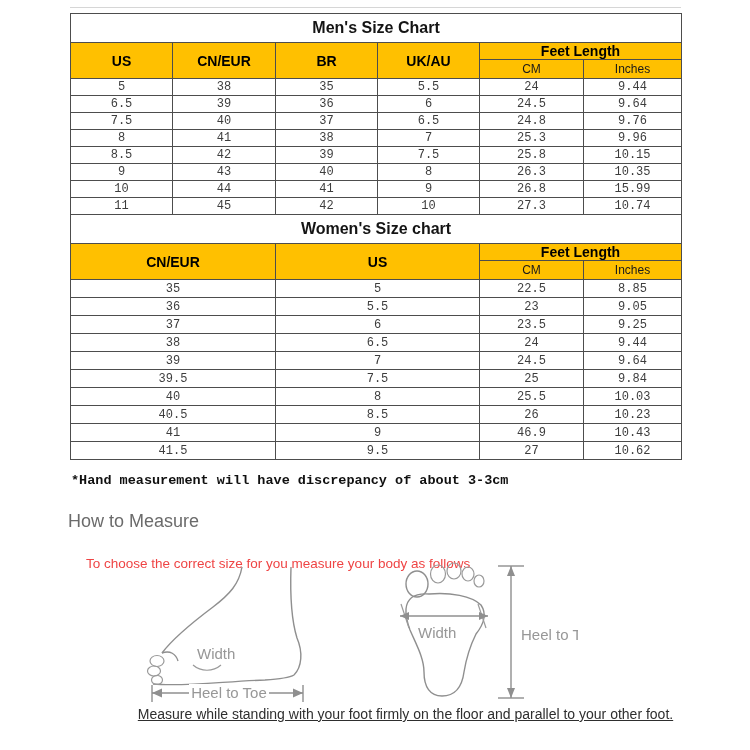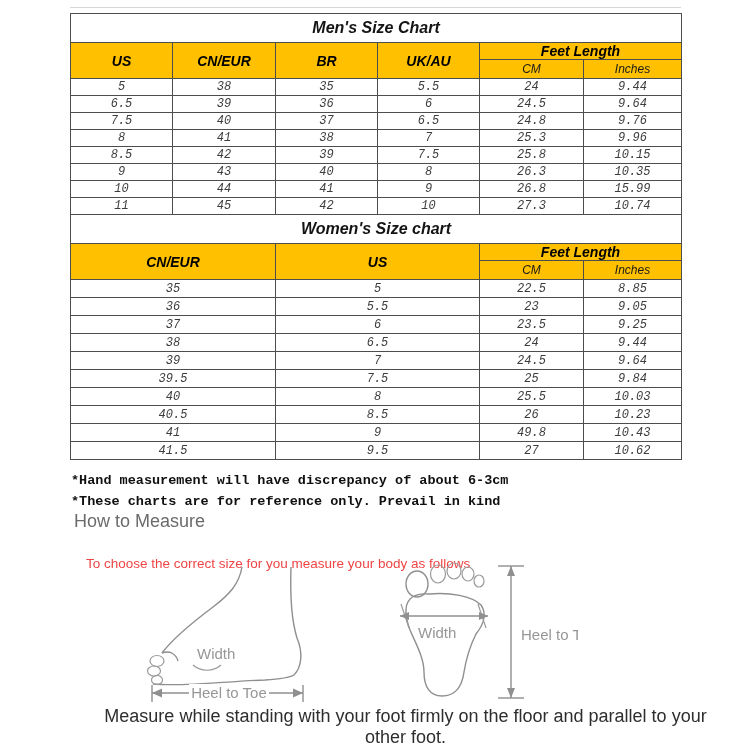--- a/index.html
+++ b/index.html
@@ -6,21 +6,20 @@
   .page {
     position:relative; width:750px; height:750px; background:#ffffff;
     font-family:"Liberation Sans", sans-serif; overflow:hidden;
   }
   .top-line { position:absolute; left:70px; top:7px; width:611px; height:1px; background:#d6d6d6; }
 
   table.size-table {
     position:absolute; left:70px; width:611px;
     border-collapse:collapse; table-layout:fixed; background:#701a75;
     border:1px solid #151515;
-    font-style:italic;
   }
   table.size-table th, table.size-table td {
     border:1px solid #4d4d4d; padding:0; text-align:center; overflow:hidden; white-space:nowrap;
   }
   .title-cell {
     background:#ffffff; color:#141414; font-size:16px; font-weight:700;
     height:28px; border:1px solid #151515;
   }
   .hdr { background:#ffc000; color:#000; font-weight:700; font-size:14px; }
   .feet-cell { height:16px; font-size:14px; }
@@ -32,33 +31,33 @@
   #men-table { top:13px; }
   #men-table tbody td { height:16px; }
   #women-table { top:214px; }
   #women-table tbody td { height:17px; }
 
   .notes {
     position:absolute; left:71px; top:470px;
     font-family:"Liberation Mono","DejaVu Sans Mono",monospace;
     font-weight:700; font-size:13.5px; color:#101010; line-height:21px;
   }
-  .howto-heading { position:absolute; left:74px; top:511px; font-size:18px; color:#6b6b6b; }
+  .howto-heading { position:absolute; left:68px; top:511px; font-size:18px; color:#6b6b6b; }
   .howto-sub { position:absolute; left:86px; top:556px; font-size:13.5px; color:#ef4444; }
 
   .diagram-left  { position:absolute; left:145px; top:564px; }
   .diagram-right { position:absolute; left:398px; top:560px; }
   svg .ln { stroke:#8f8f8f; stroke-width:1.4; fill:none; }
   svg .thin { stroke:#9a9a9a; stroke-width:1.2; fill:none; }
   svg .ah { fill:#8f8f8f; }
   svg text { fill:#979797; font-family:"Liberation Sans",sans-serif; font-size:15px; }
 
   .footer-text {
     position:absolute; left:100px; top:706px; width:611px; text-align:center;
-    font-size:18px; color:#2e2e2e;
+    font-size:14px; color:#2e2e2e;text-decoration:underline;
   }
 </style>
 </head>
 <body>
 
 <div class="page">
   <div class="top-line"></div>
 
   <table class="size-table" id="men-table">
     <colgroup>
@@ -219,35 +218,34 @@
         </tr>
         <tr>
           <td>40.5</td>
           <td>8.5</td>
           <td>26</td>
           <td>10.23</td>
         </tr>
         <tr>
           <td>41</td>
           <td>9</td>
-          <td>49.8</td>
+          <td>46.9</td>
           <td>10.43</td>
         </tr>
         <tr>
           <td>41.5</td>
           <td>9.5</td>
           <td>27</td>
           <td>10.62</td>
         </tr>
       </tbody>
   </table>
 
   <div class="notes">
-    <div>*Hand measurement will have discrepancy of about 6-3cm</div>
-    <div>*These charts are for reference only. Prevail in kind</div>
+    <div>*Hand measurement will have discrepancy of about 3-3cm</div>
   </div>
 
   <div class="howto-heading">How to Measure</div>
   <div class="howto-sub">To choose the correct size for you measure your body as follows</div>
 
   <svg class="diagram-left" width="166" height="142" viewBox="0 0 166 142">
     <path class="ln" d="M97,3 C94,20 85,30 68,43 C48,58 29,73 17,89"></path>
     <path class="ln" d="M146,3 C145,32 147,58 152,74 C158,88 157,103 149,111"></path>
     <path class="ln" d="M8,120 C40,123 82,117 120,116 C136,115 144,114 149,111"></path>
     <path class="ln" d="M17,89 C25,86 31,90 33,97"></path>

